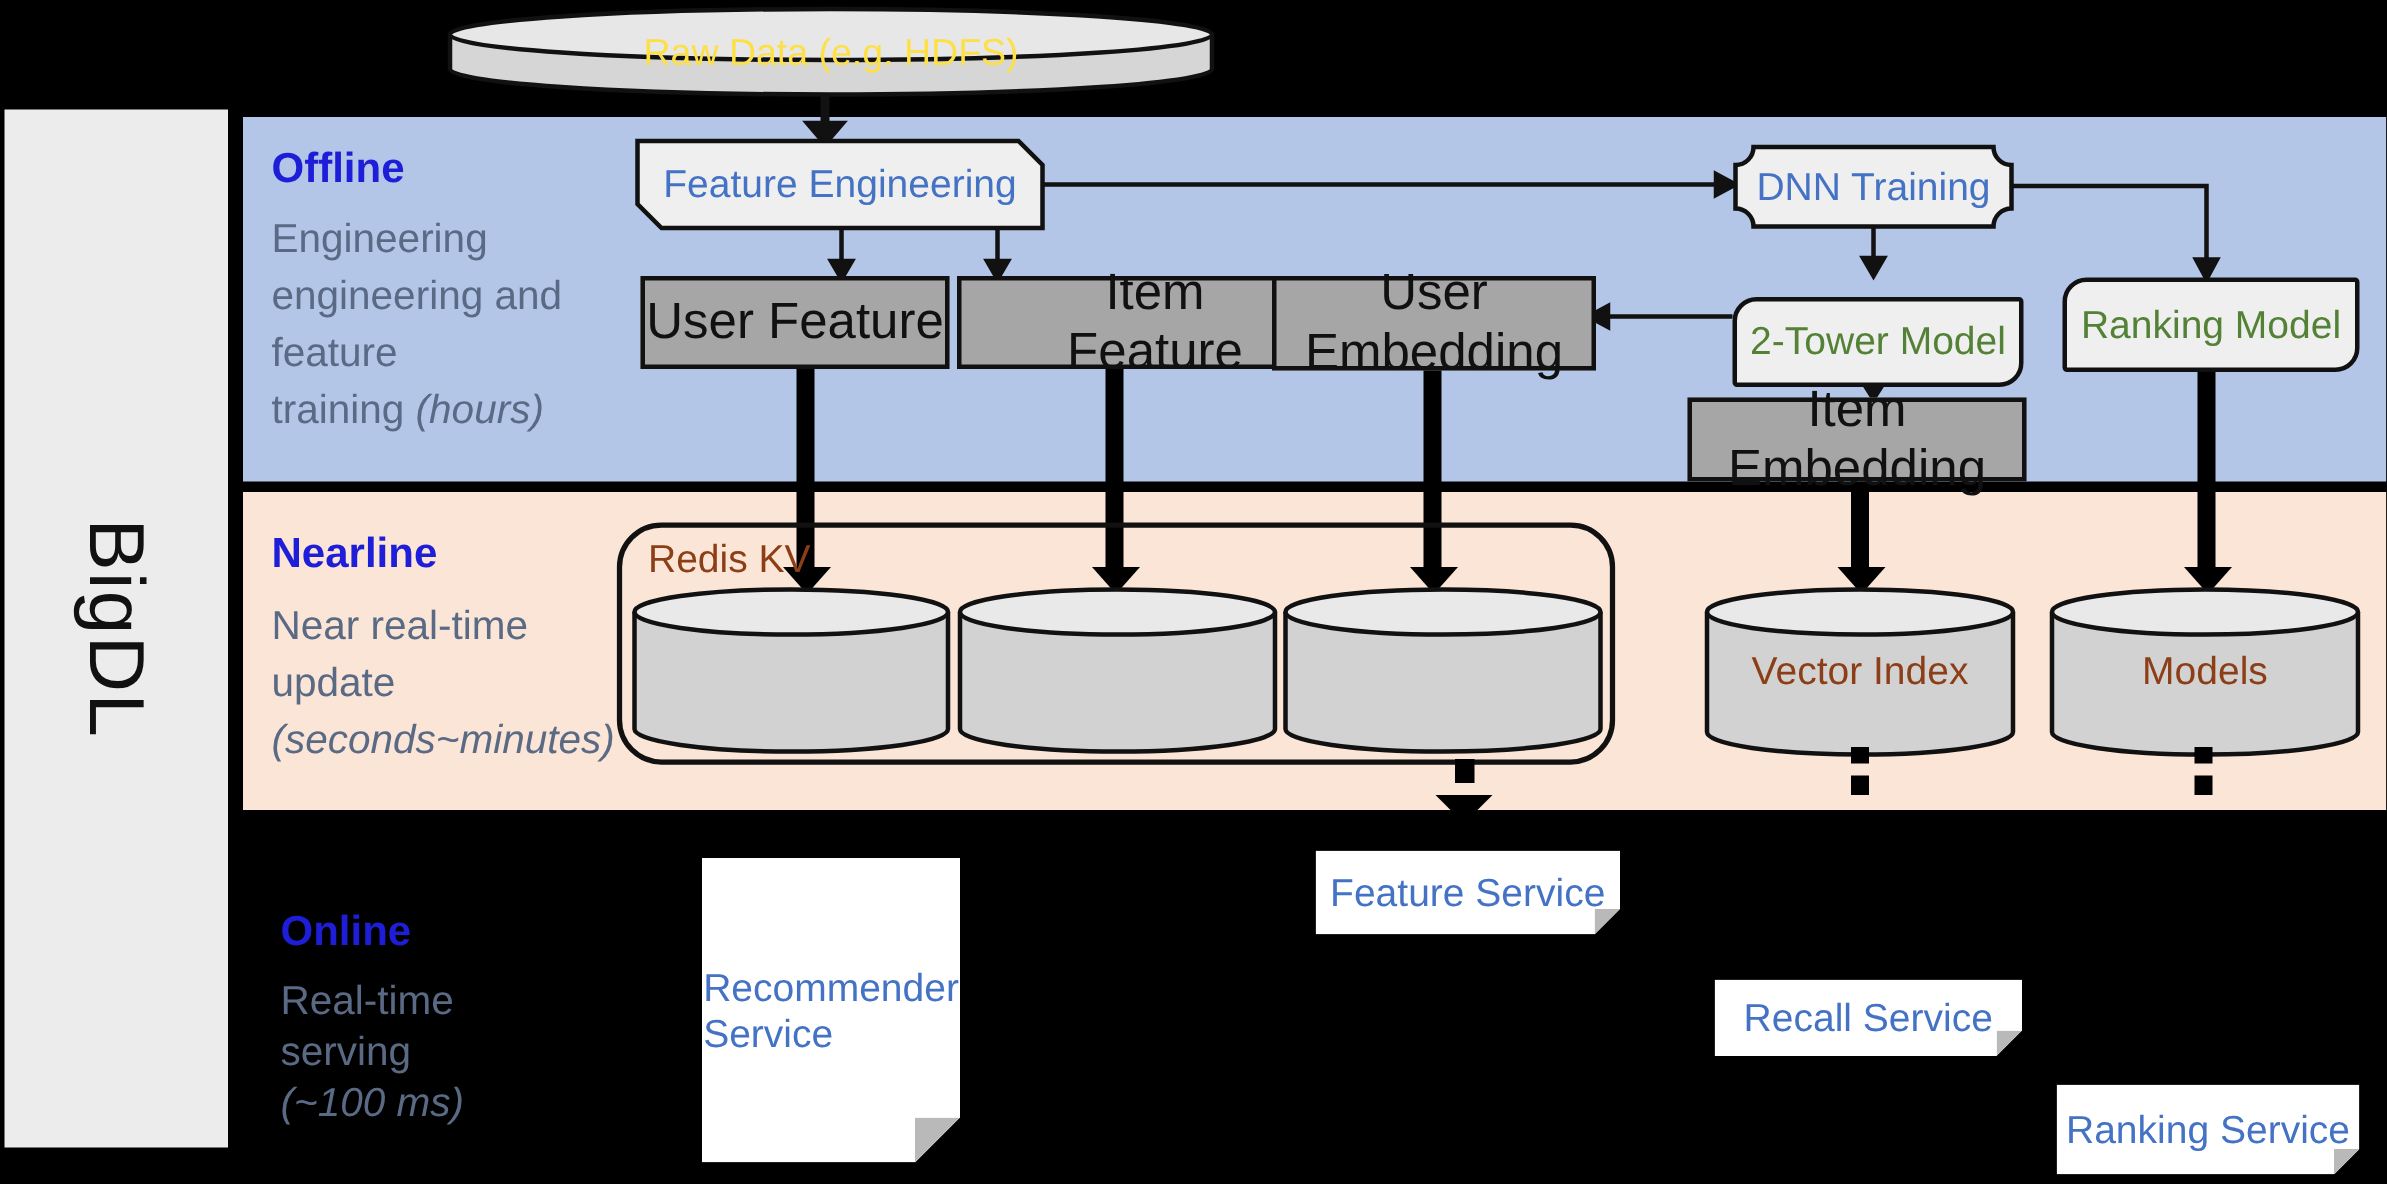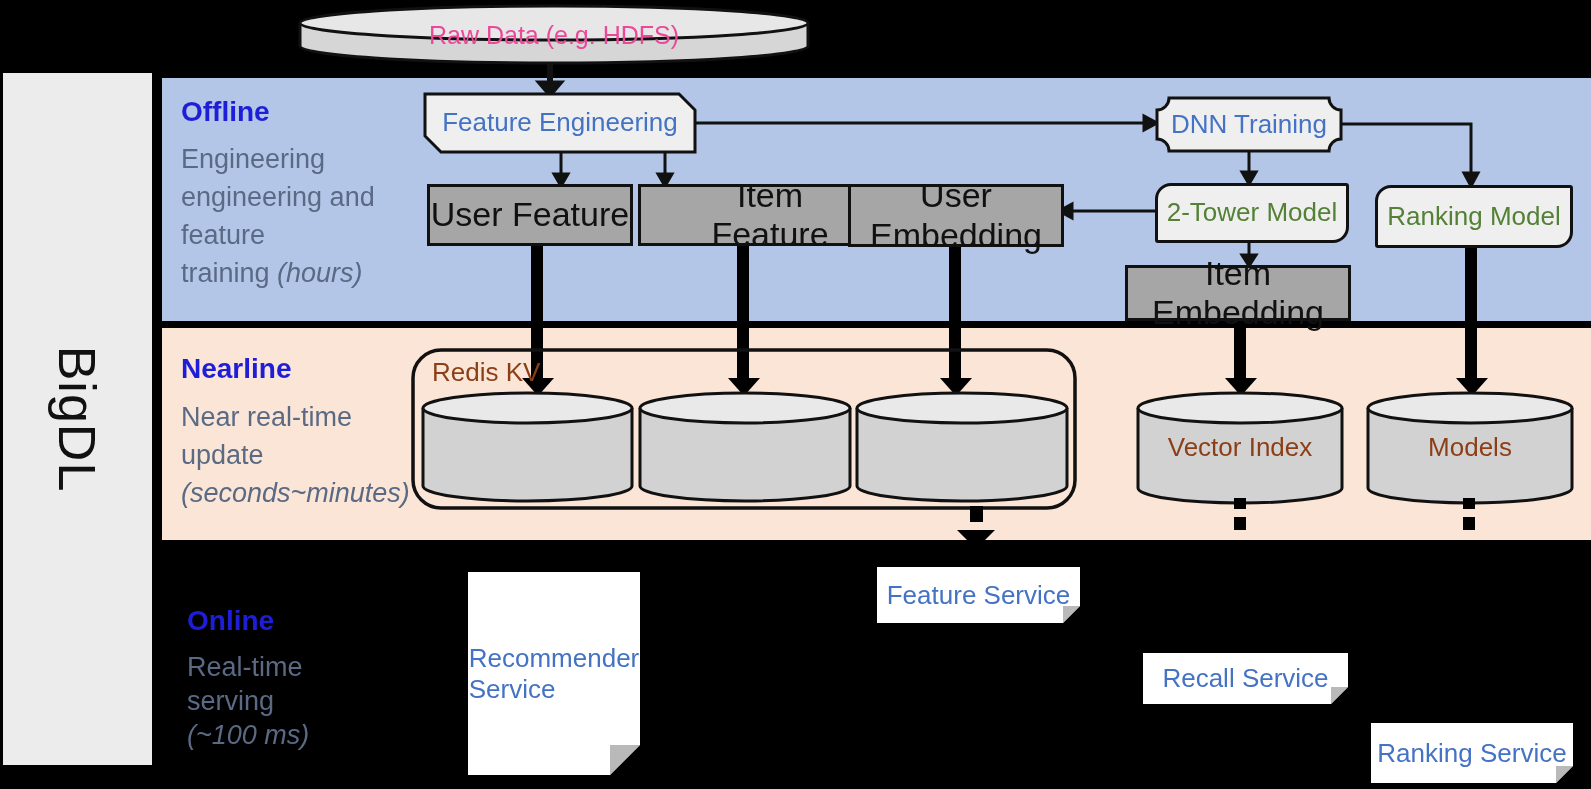--- a/index.html
+++ b/index.html
@@ -140,33 +140,33 @@
       <div><span style="font-style: italic;">(seconds~minutes)</span></div>
     </div>
 
   <div class="sec-title" style="left:187px;top:605px;">Online</div>
   <div class="sec-desc" style="left:187px;top:650px;line-height:34px;">
       <div><span>Real-time</span></div>
       <div><span>serving</span></div>
       <div><span style="font-style: italic;">(~100 ms)</span></div>
     </div>
 
-  <div class="label" style="left:300px;top:14px;width:508px;height:42px;font-size:25px;color:#ec4899;text-align:center;">Raw Data (e.g. HDFS)</div>
+  <div class="label" style="left:300px;top:14px;width:508px;height:42px;font-size:25px;color:#fde047;text-align:center;">Raw Data (e.g. HDFS)</div>
 
   <div class="label blue-txt" style="left:425px;top:94px;width:270px;height:58px;">Feature Engineering</div>
 
   <div class="label blue-txt" style="left:1157px;top:98px;width:184px;height:53px;">DNN Training</div>
 
   <div class="label node-dark" style="left:427px;top:184px;width:200px;height:56px;">User Feature</div>
 
   <div class="label node-dark" style="left:638px;top:184px;width:192px;height:56px;padding-left:33px;">Item Feature</div>
 
   <div class="label node-dark" style="left:848px;top:184px;width:210px;height:57px;">User Embedding</div>
 
-  <div class="label node-round" style="left:1155px;top:183px;width:188px;height:54px;text-align:center;">2-Tower Model</div>
+  <div class="label node-round" style="left:1155px;top:198px;width:188px;height:54px;text-align:center;">2-Tower Model</div>
 
   <div class="label node-round" style="left:1375px;top:185px;width:192px;height:57px;">Ranking Model</div>
 
   <div class="label node-dark" style="left:1125px;top:265px;width:220px;height:50px;">Item Embedding</div>
 
   <div class="abs rust-txt" style="left:432px;top:357px;z-index:10;">Redis KV</div>
 
   <div class="label rust-txt" style="left:1138px;top:420px;width:204px;height:56px;">Vector Index</div>
 
   <div class="label rust-txt" style="left:1368px;top:420px;width:204px;height:56px;">Models</div>

